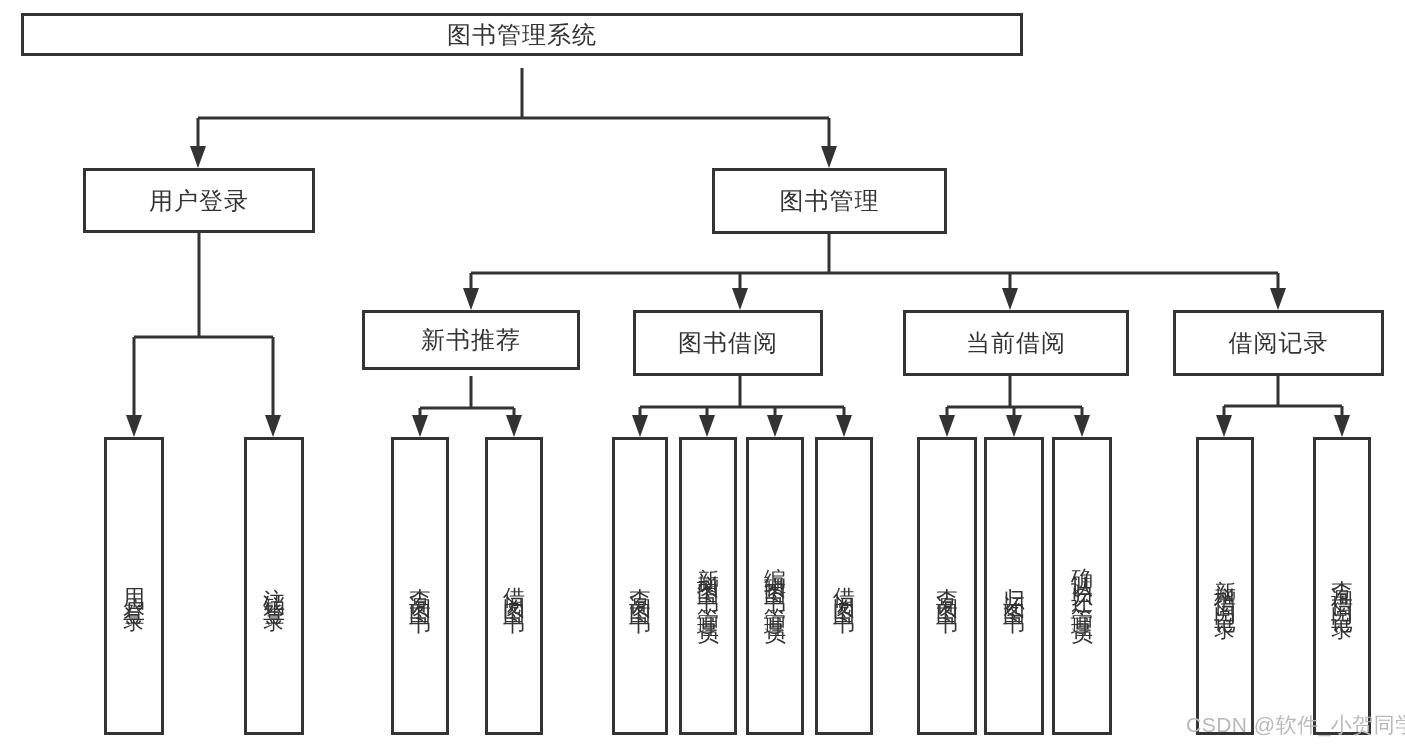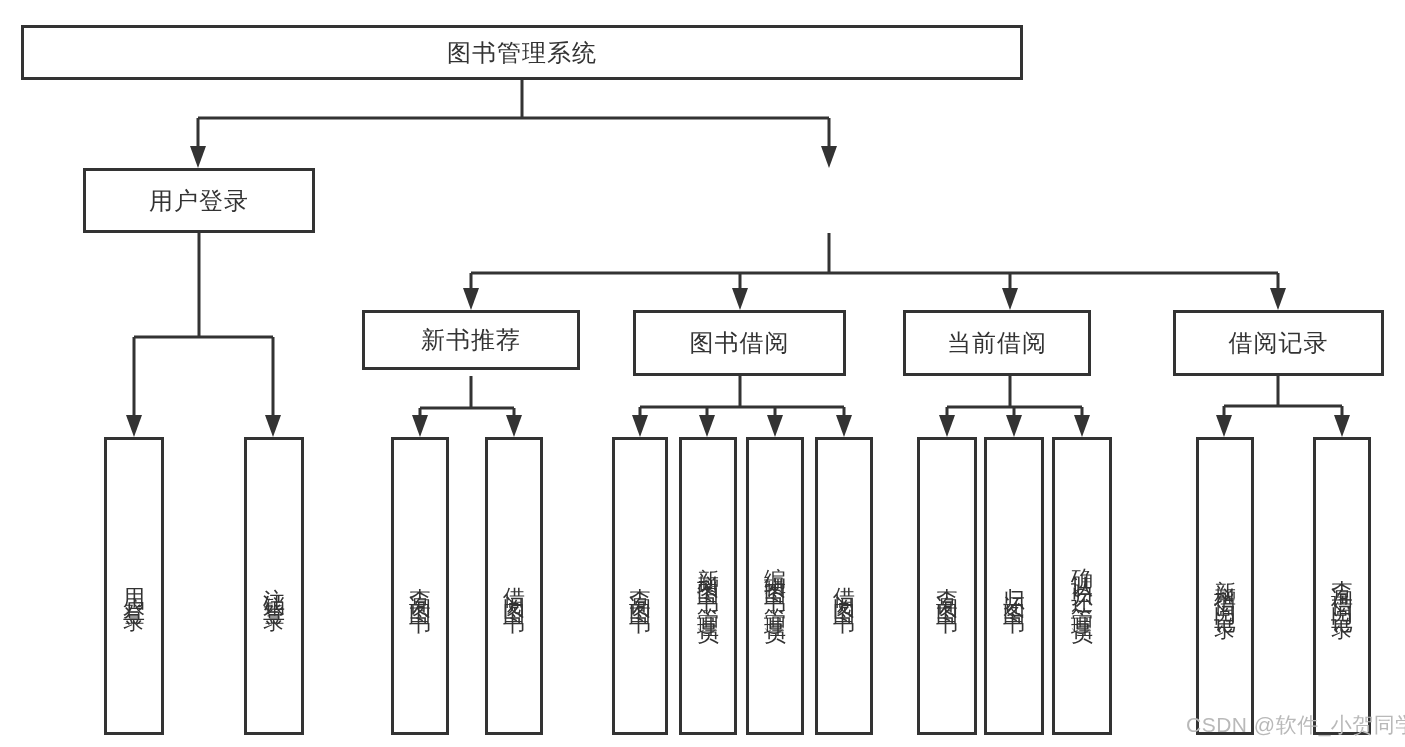--- a/index.html
+++ b/index.html
@@ -52,35 +52,38 @@
       <polygon points="767,415 783,415 775,437"></polygon>
       <polygon points="836,415 852,415 844,437"></polygon>
       <polygon points="939,415 955,415 947,437"></polygon>
       <polygon points="1006,415 1022,415 1014,437"></polygon>
       <polygon points="1074,415 1090,415 1082,437"></polygon>
       <polygon points="1216,415 1232,415 1224,437"></polygon>
       <polygon points="1334,415 1350,415 1342,437"></polygon>
     </g>
   </svg>
 
-  <div class="node h" style="left:21px;top:25px;width:1002px;height:55px">
+  <div class="node h" style="left:21px;top:13px;width:1002px;height:43px">
     <span>图书管理系统</span>
   </div>
 
   <div class="node h" style="left:83px;top:168px;width:232px;height:65px">
     <span>用户登录</span>
   </div>
+  <div class="node h" style="left:712px;top:168px;width:235px;height:66px">
+    <span>图书管理</span>
+  </div>
 
   <div class="node h" style="left:362px;top:310px;width:218px;height:60px">
     <span>新书推荐</span>
   </div>
-  <div class="node h" style="left:633px;top:310px;width:213px;height:66px">
+  <div class="node h" style="left:633px;top:310px;width:190px;height:66px">
     <span>图书借阅</span>
   </div>
-  <div class="node h" style="left:903px;top:310px;width:188px;height:66px">
+  <div class="node h" style="left:903px;top:310px;width:226px;height:66px">
     <span>当前借阅</span>
   </div>
   <div class="node h" style="left:1173px;top:310px;width:211px;height:66px">
     <span>借阅记录</span>
   </div>
 
   <div class="node v" style="left:104px;top:437px;width:60px;height:298px">
     <span>用户登录</span>
   </div>
   <div class="node v" style="left:244px;top:437px;width:60px;height:298px">

